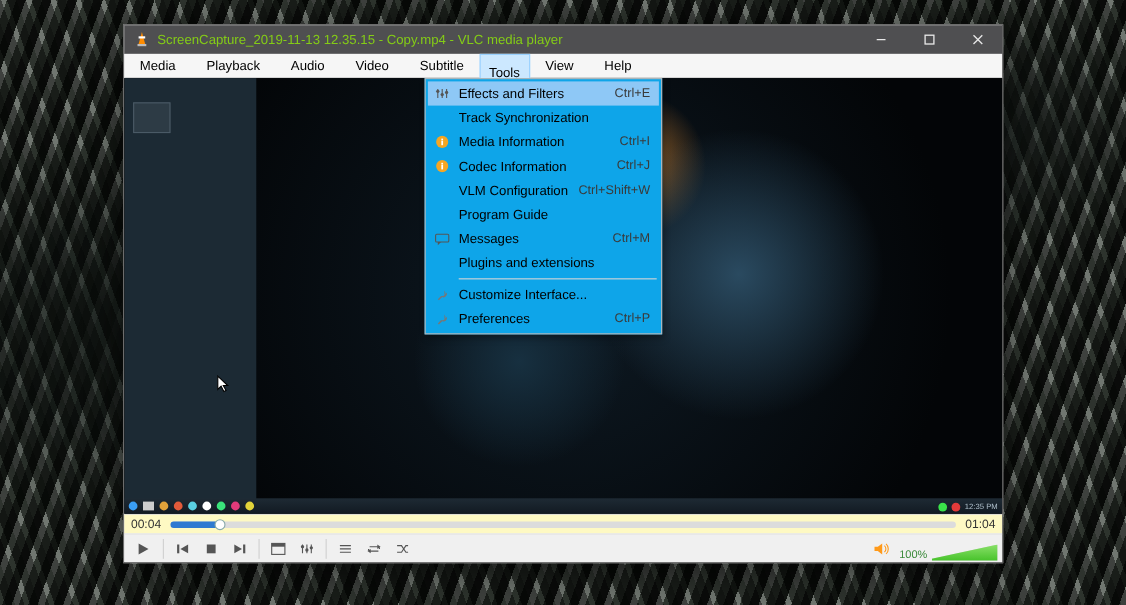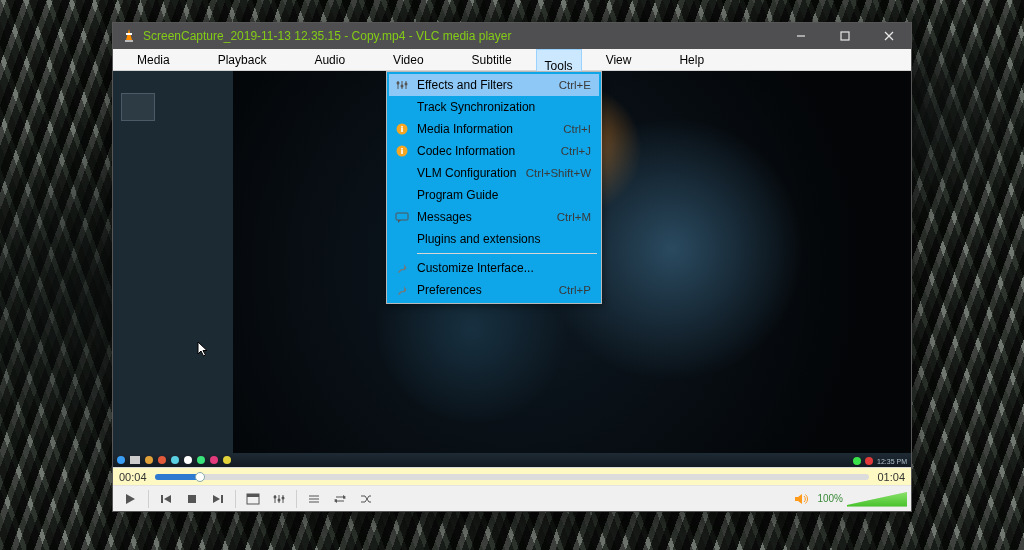--- a/index.html
+++ b/index.html
@@ -57,21 +57,21 @@
   .win-btn svg { display:block; }
 
   .menubar {
     height: 22px;
     background: #f6f6f6;
     border-bottom: 1px solid #d4d4d4;
     display: flex; align-items: stretch;
     color: #000;
   }
   .menu-item {
-    padding: 0 24px;
+    padding: 0 14px;
     display: flex; align-items: center;
     cursor: default;
   }
   .menu-item.open {
     background: #cce8ff;
     border: 1px solid #99d1ff;
     padding: 16px 8px;
   }
 
   .video-area {
@@ -173,21 +173,21 @@
     display:flex;align-items:center;justify-content:center;
     border-radius:2px;
     color:#555;
   }
   .cbtn.play { width: 26px; }
   .cbtn svg{display:block}
   .csep {
     width:1px; height:18px; background:#cfcfcf; margin:0 3px;
   }
   .spacer{flex:1}
-  .vol-wrap{display:flex;align-items:center;gap:4px; font-size:10px; color:#3a8a3a}
+  .vol-wrap{display:flex;align-items:flex-end;gap:4px; font-size:10px; color:#3a8a3a}
   .vol-tri{
     width:60px;height:16px;position:relative;
   }
   .vol-tri .tri{
     position:absolute; inset:0;
     clip-path: polygon(0% 90%, 100% 10%, 100% 100%, 0% 100%);
     background:#d6d6d6;
   }
   .vol-tri .fill{
     position:absolute; inset:0;

